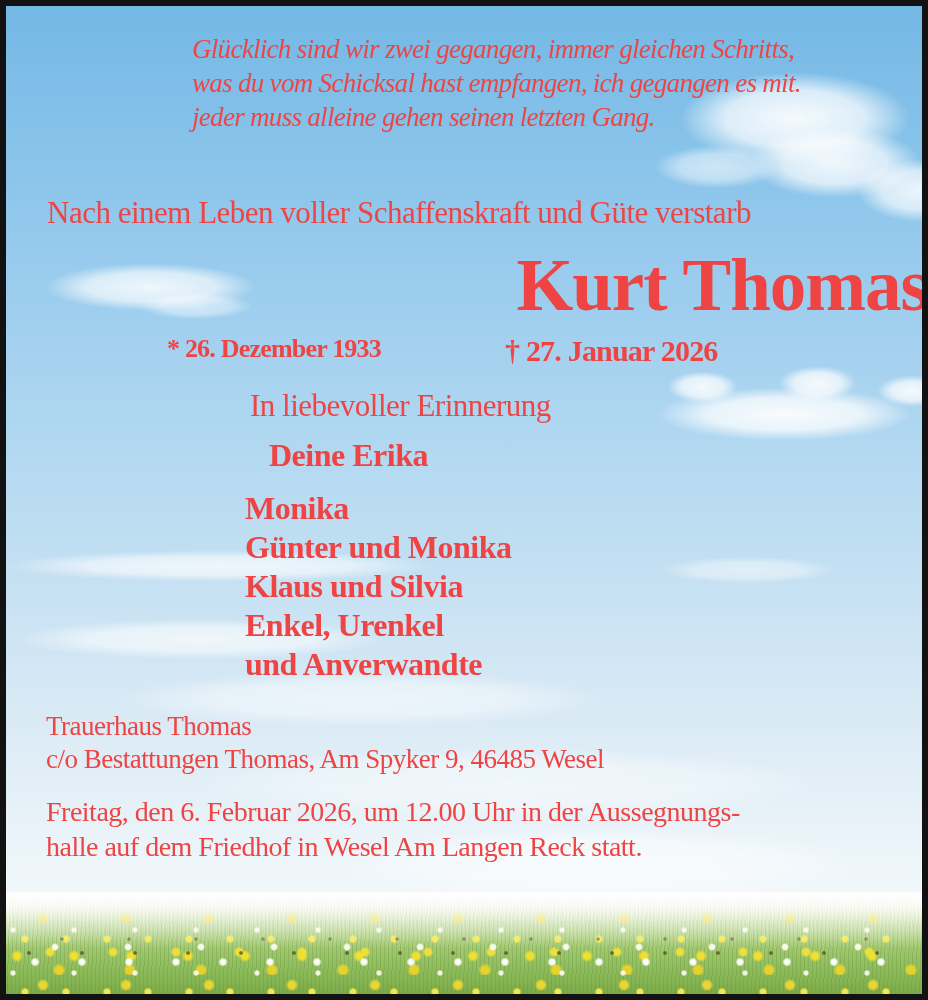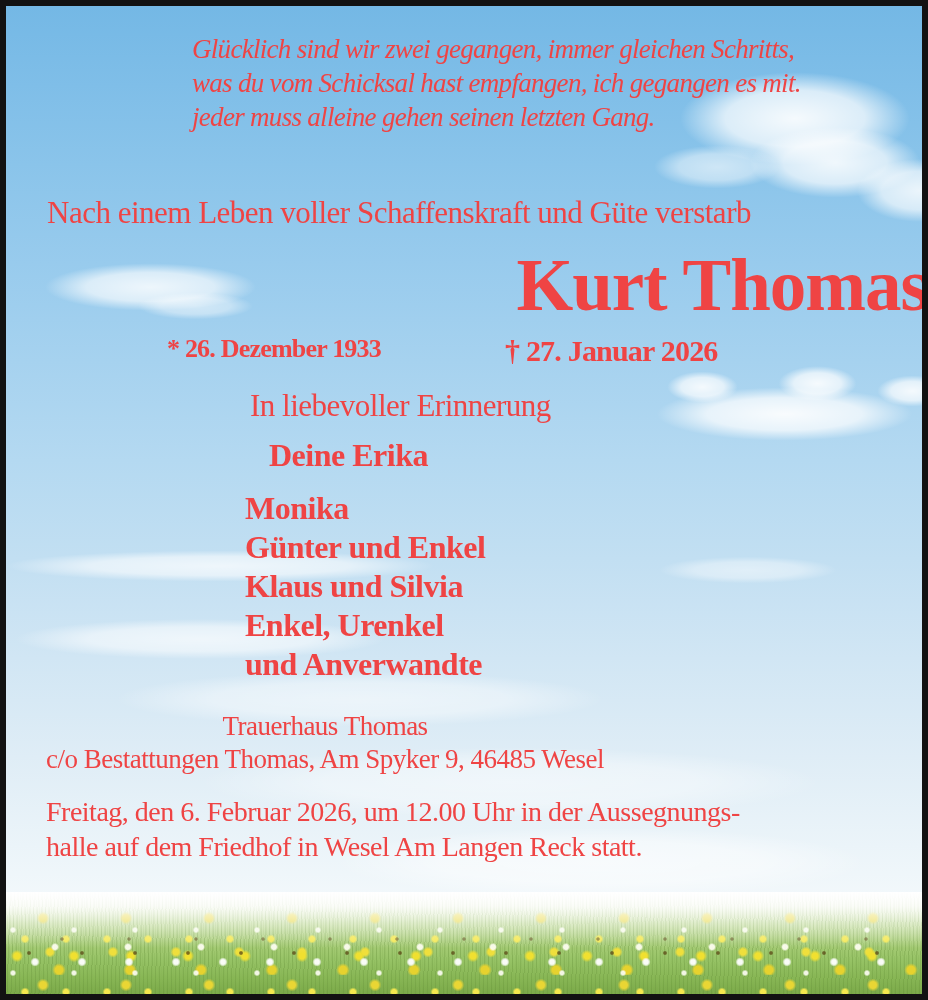--- a/index.html
+++ b/index.html
@@ -98,21 +98,21 @@
     font-size:73px;font-weight:700;
     letter-spacing:-1px;
   }
   .birth{left:167px;top:334px;font-size:26px;font-weight:700;letter-spacing:-0.8px;}
   .death{left:505px;top:334px;font-size:30px;font-weight:700;letter-spacing:-0.8px;}
   .remembrance{left:250px;top:388px;font-size:31px;}
   .chief-mourner{left:245px;top:437px;font-size:32px;font-weight:700;margin-left:24px;}
   .mourners{left:245px;top:489px;font-size:32px;font-weight:700;line-height:39px;}
   .mourners div{display:block;}
   .funeral-home{left:46px;top:710px;font-size:27px;line-height:33px;}
-  .funeral-home span{display:block;text-align:center;}
+  .funeral-home span{display:block;}
   .ceremony{left:46px;top:794px;font-size:28px;line-height:35px;}
   .ceremony span{display:block;}
 </style>
 </head>
 <body>
 
 <div class="canvas">
 
   <div class="sky"></div>
 
@@ -147,21 +147,21 @@
 
   <div class="txt birth">* 26. Dezember 1933</div>
   <div class="txt death">† 27. Januar 2026</div>
 
   <div class="txt remembrance">In liebevoller Erinnerung</div>
 
   <div class="txt chief-mourner">Deine Erika</div>
 
   <div class="txt mourners">
     <div>Monika</div>
-    <div>Günter und Enkel</div>
+    <div>Günter und Monika</div>
     <div>Klaus und Silvia</div>
     <div>Enkel, Urenkel</div>
     <div>und Anverwandte</div>
   </div>
 
   <div class="txt funeral-home">
     <span>Trauerhaus Thomas</span>
     <span>c/o Bestattungen Thomas, Am Spyker 9, 46485 Wesel</span>
   </div>
 

